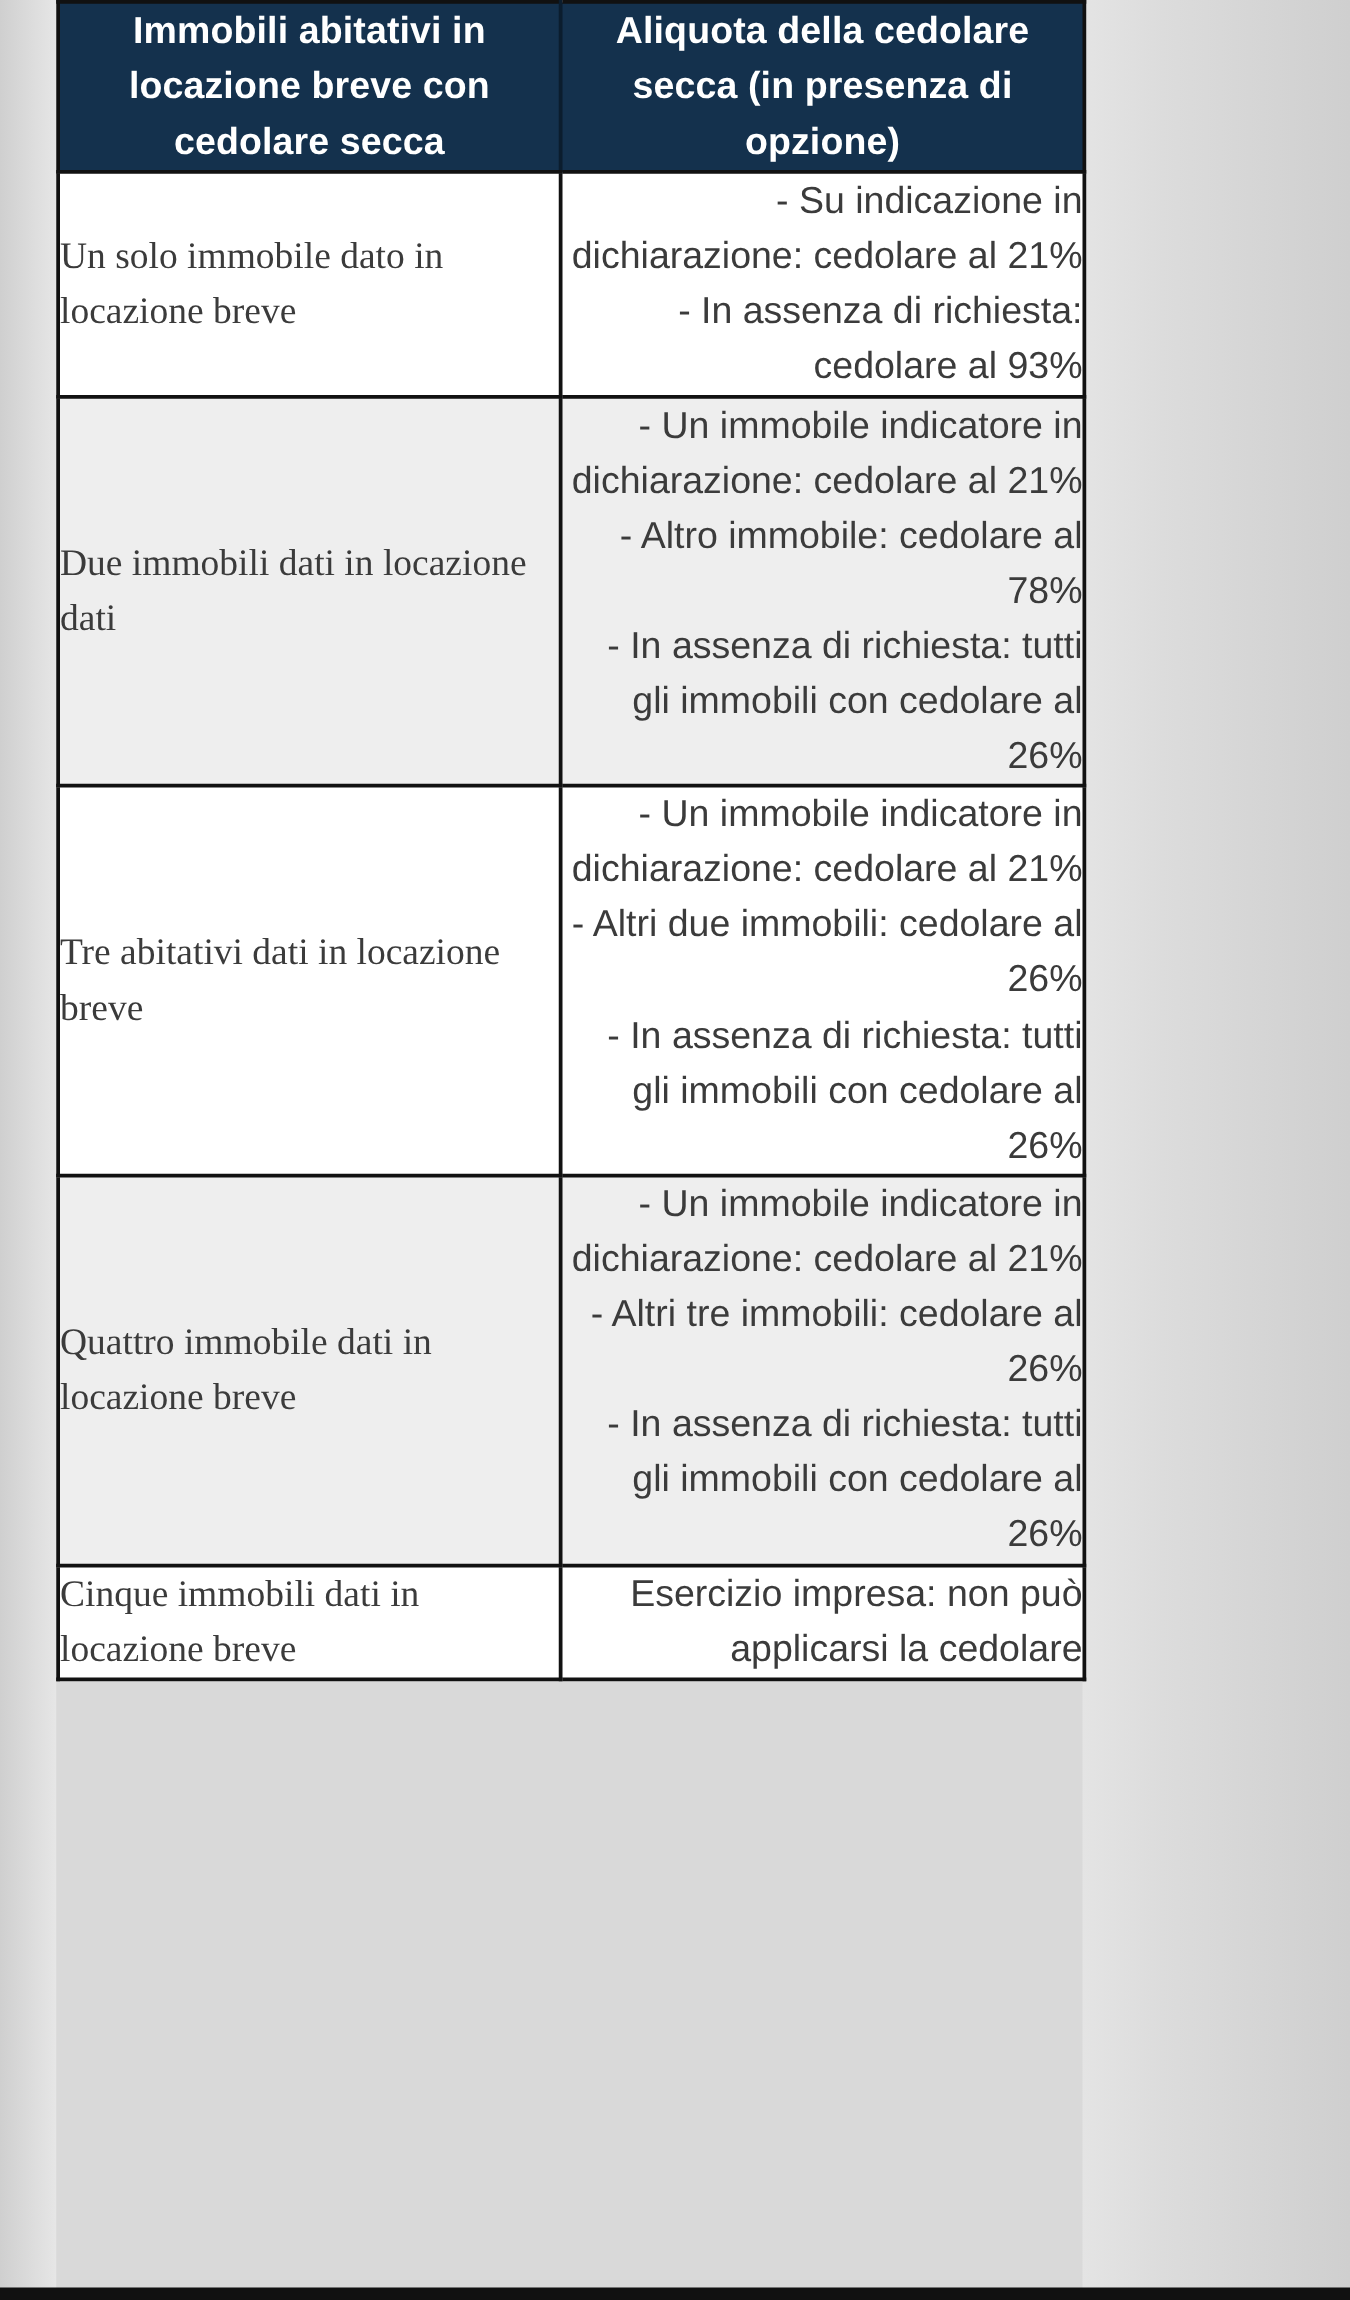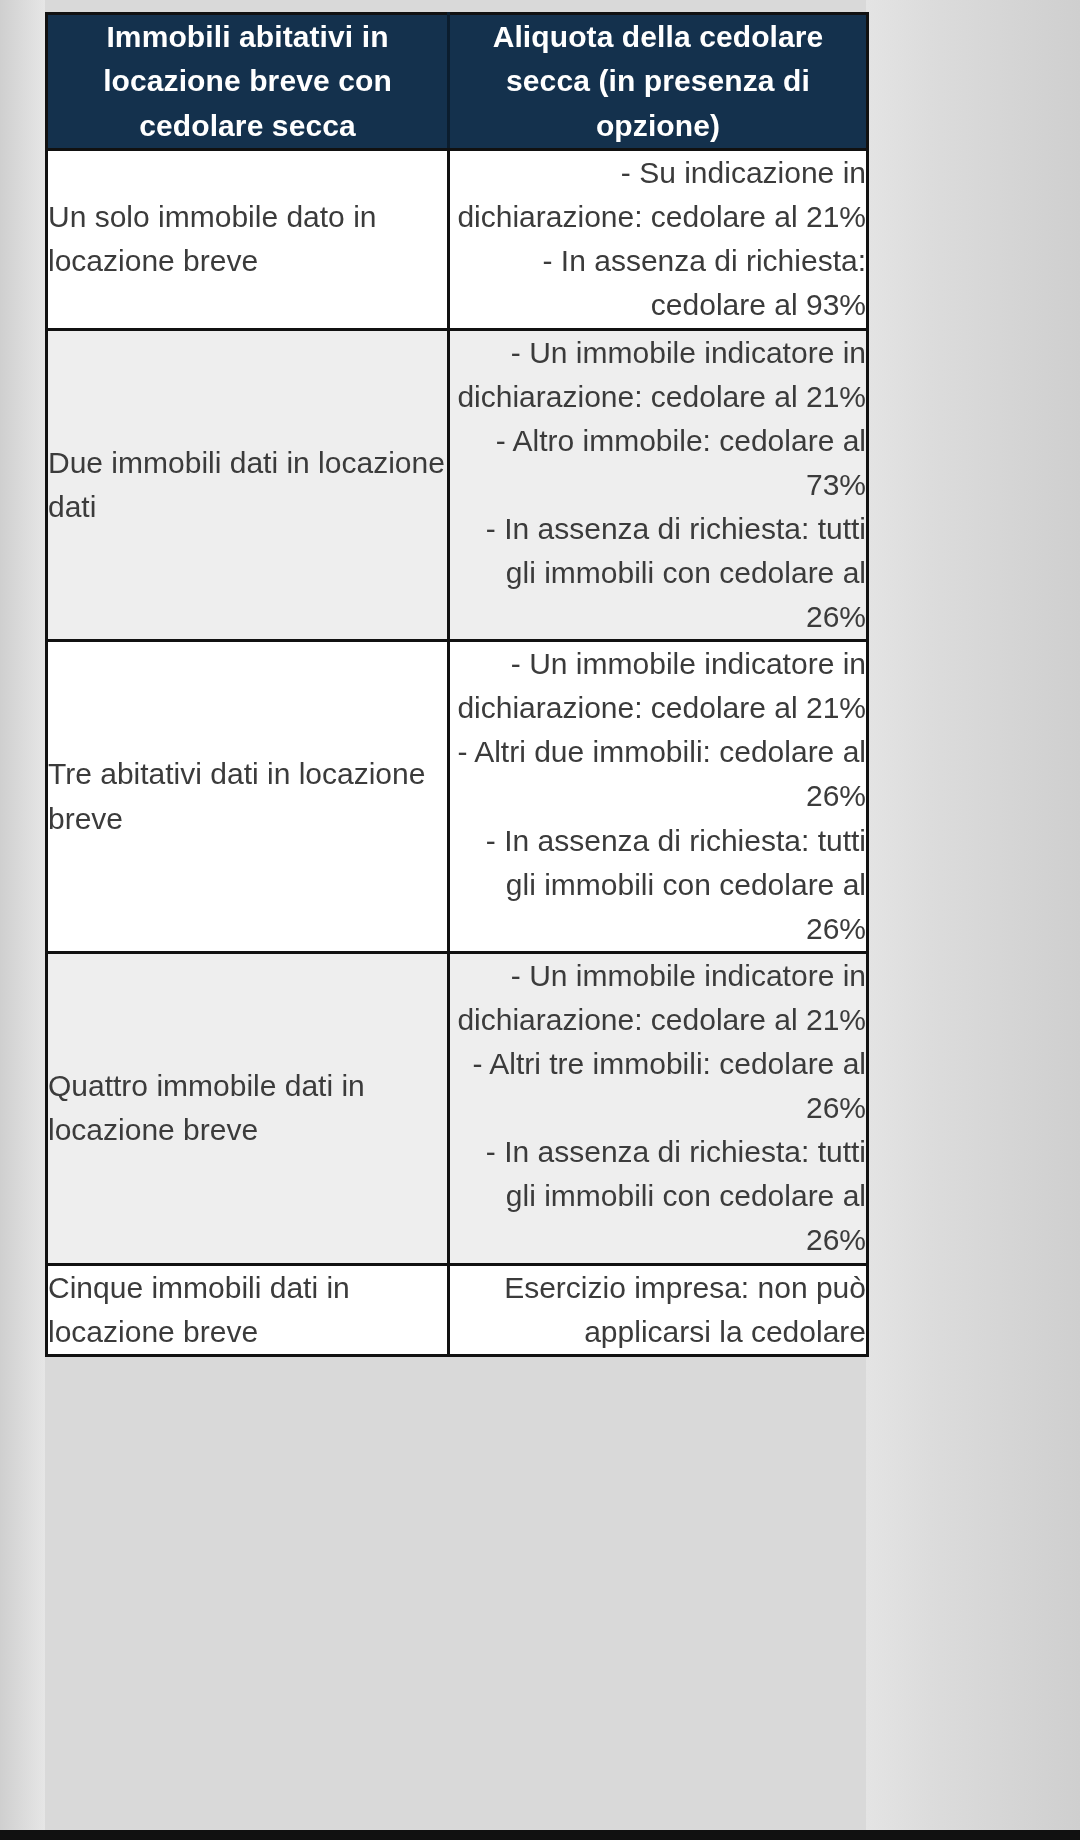--- a/index.html
+++ b/index.html
@@ -26,21 +26,21 @@
   }
   .gutter-right {
     position: absolute;
     right: 0; top: 0;
     width: 214px; height: 1840px;
     background: linear-gradient(to left, #cfcfcf 0%, #dcdcdc 70%, #e4e4e4 100%);
   }
   .table-wrap {
     position: absolute;
     left: 45px;
-    top: 12px;
+    top: 0;
     width: 821px;
   }
   table.rates {
     border-collapse: collapse;
     width: 821px;
     table-layout: fixed;
     background: #ffffff;
   }
   table.rates col.c1 { width: 402px; }
   table.rates col.c2 { width: 419px; }
@@ -69,20 +69,21 @@
     line-height: 1.47;
     color: #3b3b3b;
   }
   tbody tr.odd td { background: #ffffff; }
   tbody tr.even td { background: #eeeeee; }
 
   td.label {
     vertical-align: middle;
     padding: 10px 10px 10px 14px;
     text-align: left;
+    font-family: Liberation Serif, serif;
   }
   td.value {
     vertical-align: top;
     padding: 14px 8px 16px 14px;
     text-align: right;
   }
   td.value.shift { }
   .val-line { display: block; white-space: normal; }
 
   
@@ -122,21 +123,21 @@
           <td class="value">
             <span class="val-line">- Su indicazione in dichiarazione: cedolare al 21%</span>
             <span class="val-line">- In assenza di richiesta: cedolare al 93%</span>
           </td>
         </tr>
 
         <tr class="even">
           <td class="label">Due immobili dati in locazione dati</td>
           <td class="value">
             <span class="val-line">- Un immobile indicatore in dichiarazione: cedolare al 21%</span>
-            <span class="val-line">- Altro immobile: cedolare al 73%</span>
+            <span class="val-line">- Altro immobile: cedolare al 78%</span>
             <span class="val-line">- In assenza di richiesta: tutti gli immobili con cedolare al 26%</span>
           </td>
         </tr>
 
         <tr class="odd">
           <td class="label">Tre abitativi dati in locazione breve</td>
           <td class="value">
             <span class="val-line">- Un immobile indicatore in dichiarazione: cedolare al 21%</span>
             <span class="val-line">- Altri due immobili: cedolare al 26%</span>
             <span class="val-line">- In assenza di richiesta: tutti gli immobili con cedolare al 26%</span>

